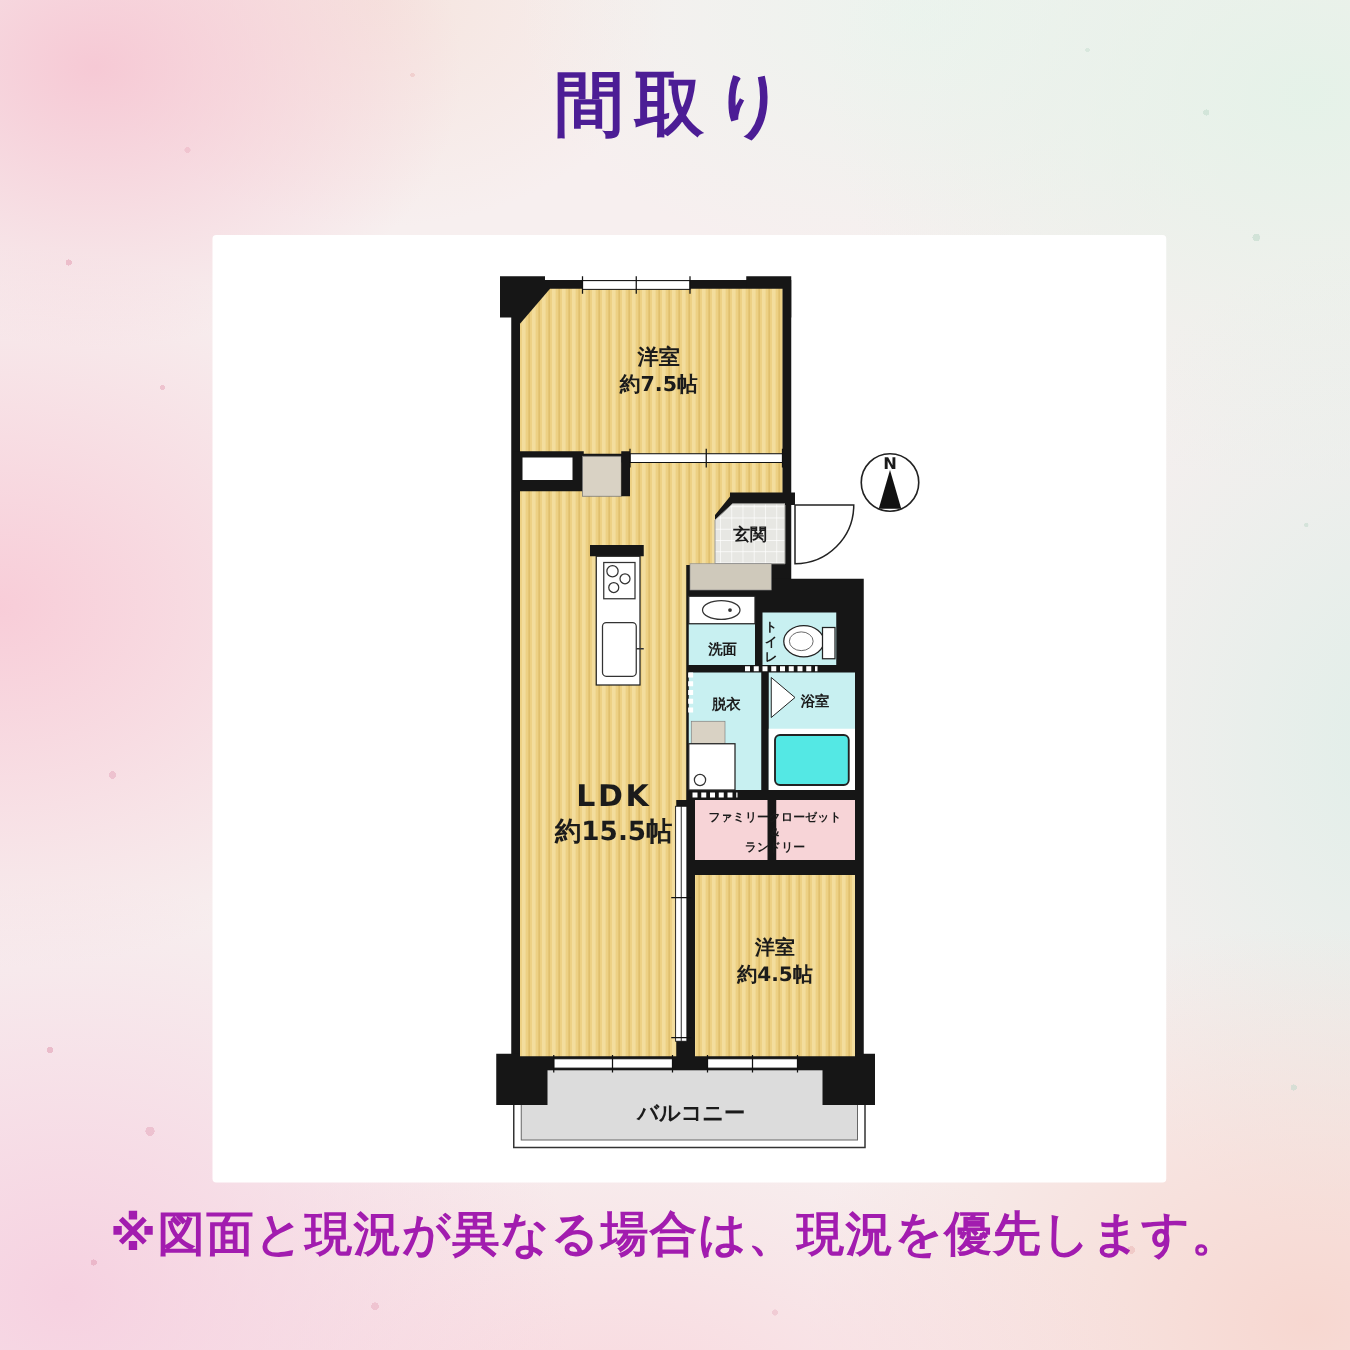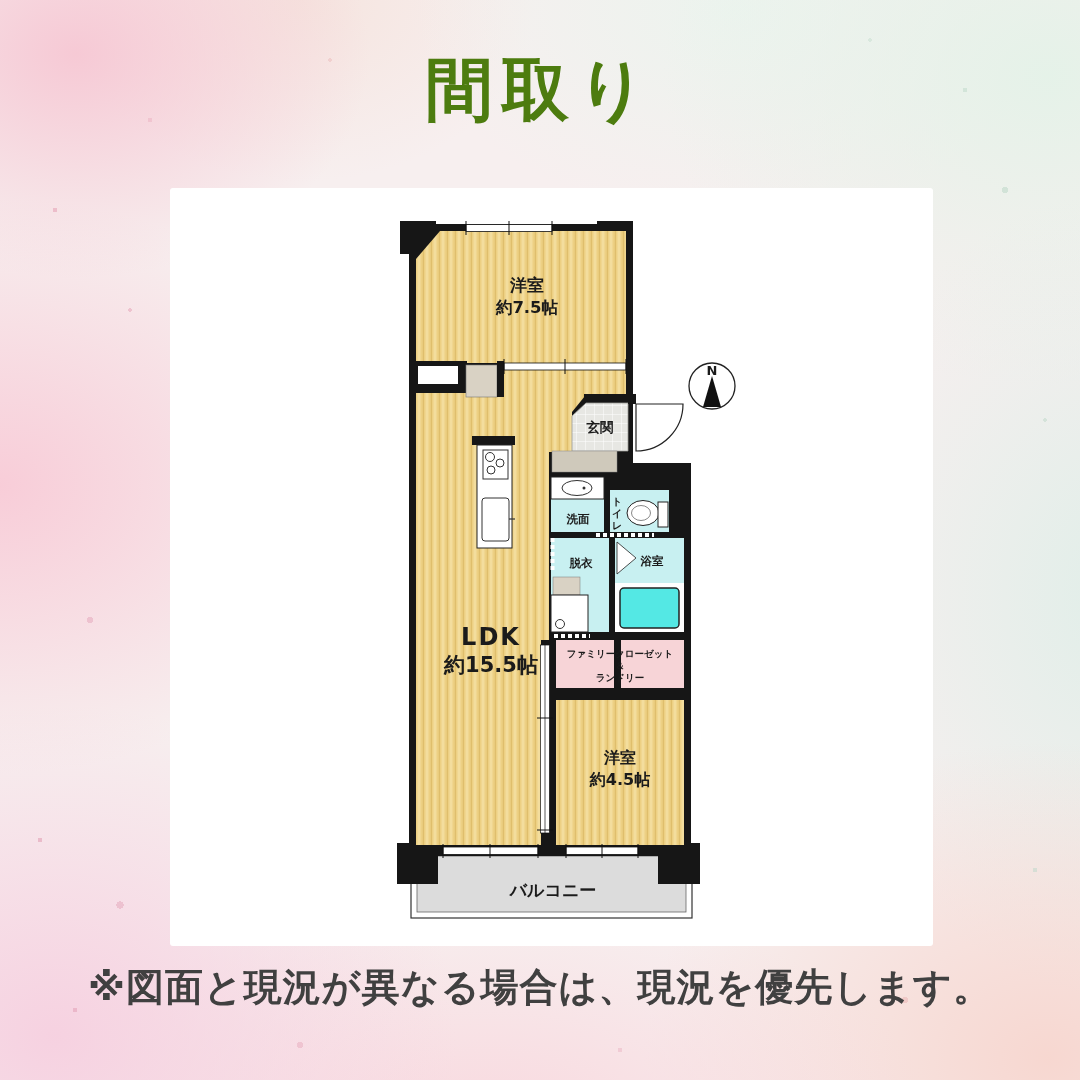--- a/index.html
+++ b/index.html
@@ -37,31 +37,31 @@
       radial-gradient(4px 4px at 1035px 870px,rgba(180,214,198,.45) 60%, transparent 62%),
       radial-gradient(5px 5px at 1005px 190px,rgba(178,210,192,.45) 60%, transparent 62%),
       radial-gradient(3px 3px at 1045px 420px,rgba(178,210,192,.40) 60%, transparent 62%),
       radial-gradient(4px 4px at 965px 90px,  rgba(178,210,192,.40) 60%, transparent 62%),
       radial-gradient(3px 3px at 330px 60px,  rgba(230,170,170,.35) 60%, transparent 62%),
       radial-gradient(4px 4px at 150px 120px, rgba(230,160,180,.35) 60%, transparent 62%),
       radial-gradient(3px 3px at 870px 40px,  rgba(190,216,200,.40) 60%, transparent 62%);
   }
   .title{
     position:absolute;top:56px;left:0;width:100%;
-    text-align:center;font-size:68px;font-weight:700;color:#4d7c0f;
+    text-align:center;font-size:56px;font-weight:700;color:#4c1d95;
     letter-spacing:8px;line-height:1;
   }
   .card{
     position:absolute;left:170px;top:188px;width:763px;height:758px;
     background:#ffffff;border-radius:3px;
   }
   .card svg{position:absolute;left:0;top:0;width:763px;height:758px;}
   .footer{
     position:absolute;top:962px;left:0;width:100%;
-    text-align:center;font-size:38px;font-weight:700;color:#404040;
+    text-align:center;font-size:38px;font-weight:700;color:#a21caf;
     letter-spacing:1px;
   }
   svg text{
     font-family:"DejaVu Sans","Liberation Sans",sans-serif;
     fill:#1b1b1b;font-weight:600;text-anchor:middle;
   }
 </style>
 </head>
 <body>
 

